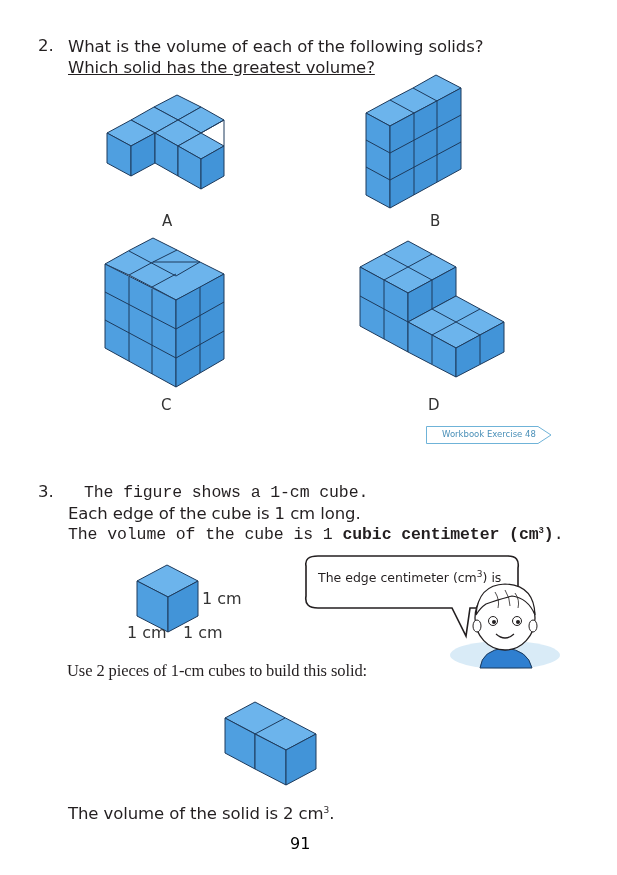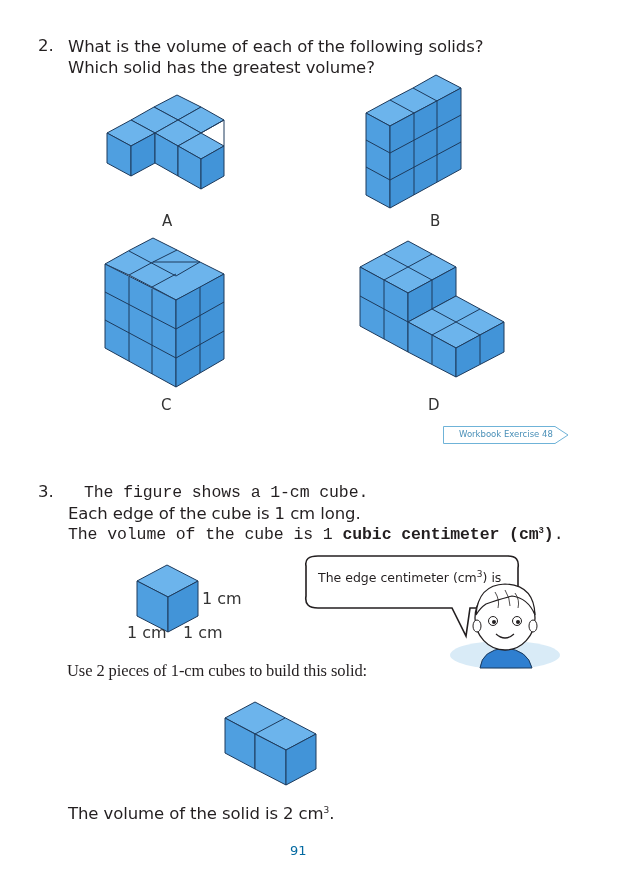--- a/index.html
+++ b/index.html
@@ -5,32 +5,32 @@
   html, body { margin: 0; padding: 0; background: #ffffff; }
   body { width: 617px; height: 875px; position: relative; overflow: hidden;
          font-family: "DejaVu Sans", sans-serif; color: #231f20; }
   .abs { position: absolute; }
   .qtext { font-size: 16.5px; line-height: 21px; letter-spacing: -0.1px; }
   .qnum { font-size: 16.5px; }
   .label { font-size: 15px; color: #333; }
   .small { font-size: 16px; color: #333; }
   b { font-weight: bold; }
   sup { font-size: 9px; line-height: 0; }
-  .wb { left: 443px; top: 426px; width: 122px; height: 33px; }
+  .wb { left: 426px; top: 426px; width: 122px; height: 33px; }
   .wb-text { position: absolute; left: 16px; top: 3px; font-size: 8.5px; color: #4a90b8; }
   .bubble-text { position: absolute; left: 318px; top: 569px; font-size: 12.5px; line-height: 18px; color: #231f20; }
-  .pagenum { font-size: 13px; color: #0369a1; margin-top: 9px; }
+  .pagenum { font-size: 16px; color: #000000; }
   svg { position: absolute; overflow: visible; }
 </style>
 </head>
 <body>
 
 <div class="abs qnum" style="left:38px;top:36px;">2.</div>
 <div class="abs qtext" style="left:68px;top:36px;text-align:right;">What is the volume of each of the following solids?</div>
-<div class="abs qtext" style="left:68px;top:57px;">Which solid has the greatest volume?</div>
+<div class="abs qtext" style="left:68px;top:57px;text-decoration:underline;">Which solid has the greatest volume?</div>
 
 <svg style="left:0;top:0" width="617" height="875">
   <g stroke="#1d3a5c" stroke-width="1" stroke-linejoin="round">
 
     <polygon points="154,107 177,95 201,107 178,120" fill="#6cb4ec"></polygon>
 
     <polygon points="131,120 154,107 178,120 155,133" fill="#6cb4ec"></polygon>
     <polygon points="178,120 201,107 224,120 201,133" fill="#6cb4ec"></polygon>
 
     <polygon points="107,133 131,120 155,133 131,146" fill="#6cb4ec"></polygon>

